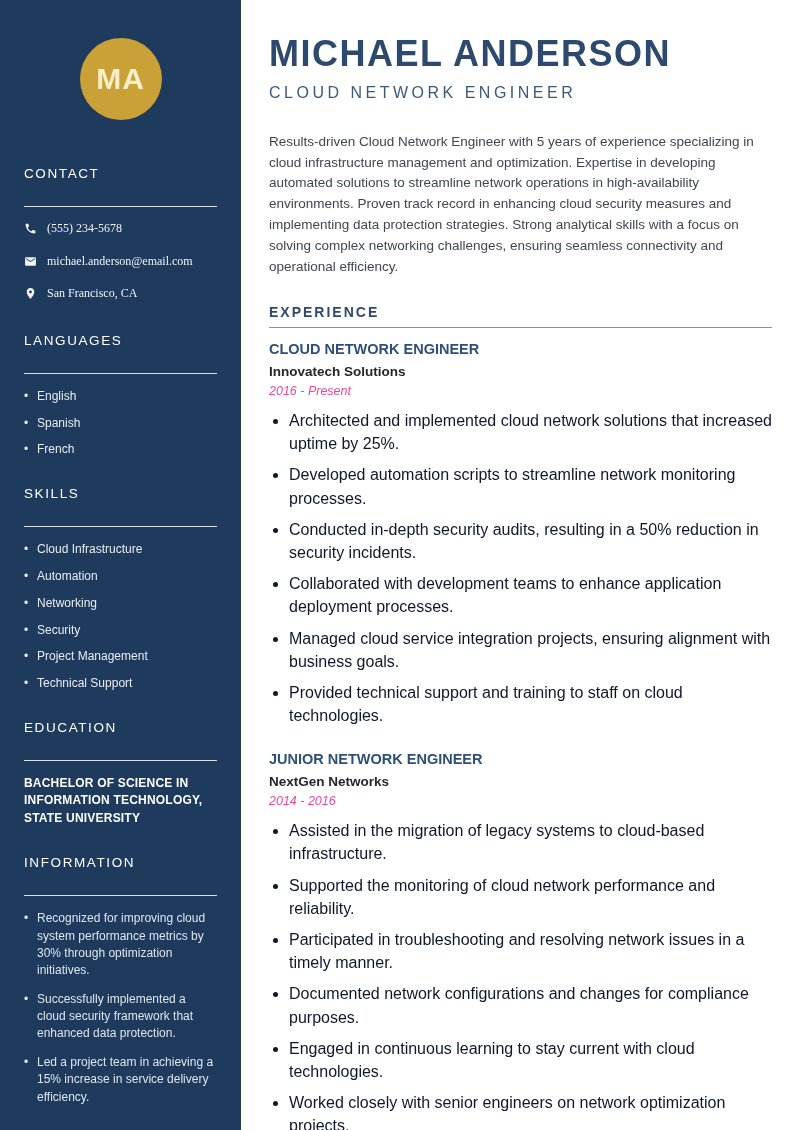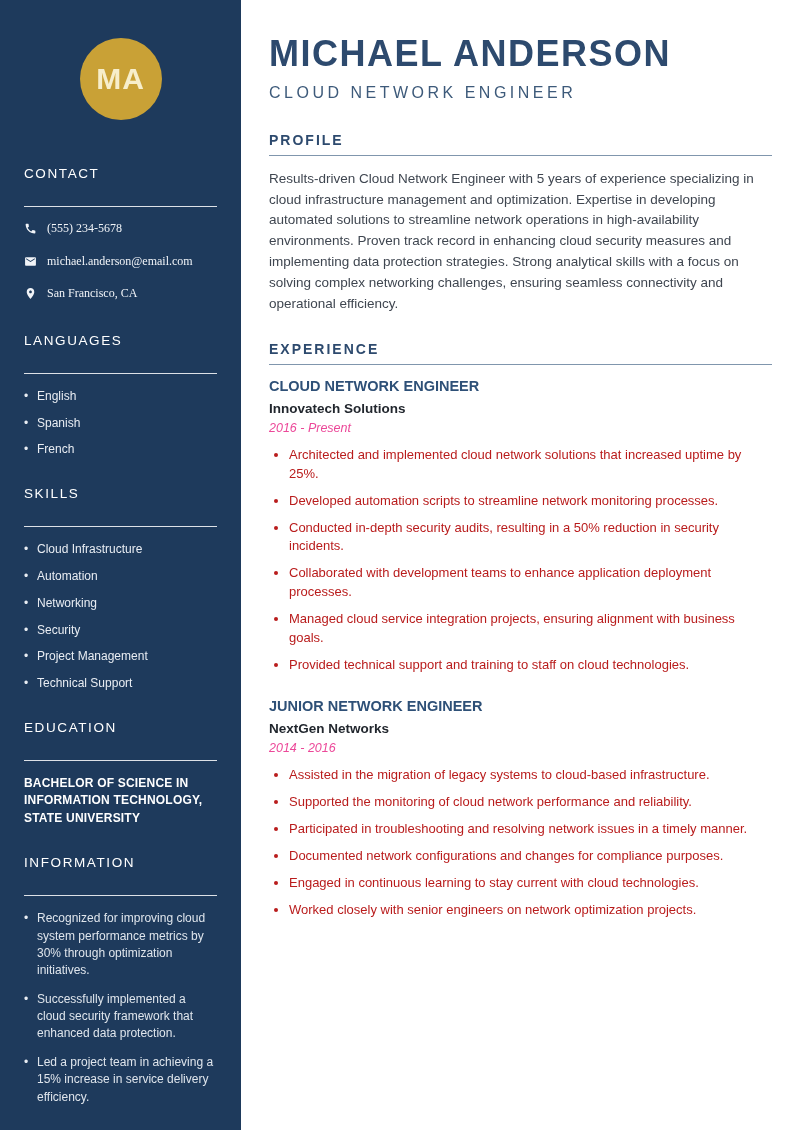--- a/index.html
+++ b/index.html
@@ -62,21 +62,21 @@
     padding-bottom: 7px; margin-bottom: 13px;
     border-bottom: 1px solid #8096ad;
   }
   .profile-section { margin-top: 30px; }
   .profile-text { font-size: 13.5px; line-height: 1.55; color: #3f4650; }
   .experience-section { margin-top: 26px; }
   .job { margin-bottom: 24px; }
   .job-title { font-size: 14.5px; font-weight: bold; color: var(--job-title-color, #2e5077); margin-bottom: 7px; }
   .company { font-size: 13.5px; font-weight: bold; color: #22272e; margin-bottom: 5px; }
   .dates { font-size: 12.5px; font-style: italic; color: #ec4899; margin-bottom: 11px; }
-  .job-bullets { list-style: disc; padding-left: 20px; font-size: 13px; color: #b91c1c; }
+  .job-bullets { list-style: disc; padding-left: 20px; font-size: 16px; color: #0f172a; }
   .job-bullets li { margin-bottom: 8px; line-height: 1.45; }
 </style>
 </head>
 <body>
 
 <div class="page">
 
   <aside class="sidebar">
 
     <div class="avatar">
@@ -149,21 +149,20 @@
     </section>
 
   </aside>
 
   <main class="main">
 
     <h1 class="name">MICHAEL ANDERSON</h1>
     <div class="person-title">CLOUD NETWORK ENGINEER</div>
 
     <section class="profile-section">
-      <h2 class="main-heading">PROFILE</h2>
       <p class="profile-text">Results-driven Cloud Network Engineer with 5 years of experience specializing in cloud infrastructure management and optimization. Expertise in developing automated solutions to streamline network operations in high-availability environments. Proven track record in enhancing cloud security measures and implementing data protection strategies. Strong analytical skills with a focus on solving complex networking challenges, ensuring seamless connectivity and operational efficiency.</p>
     </section>
 
     <section class="experience-section">
       <h2 class="main-heading">EXPERIENCE</h2>
 
       <article class="job">
         <h3 class="job-title">CLOUD NETWORK ENGINEER</h3>
         <div class="company">Innovatech Solutions</div>
         <div class="dates">2016 - Present</div>

